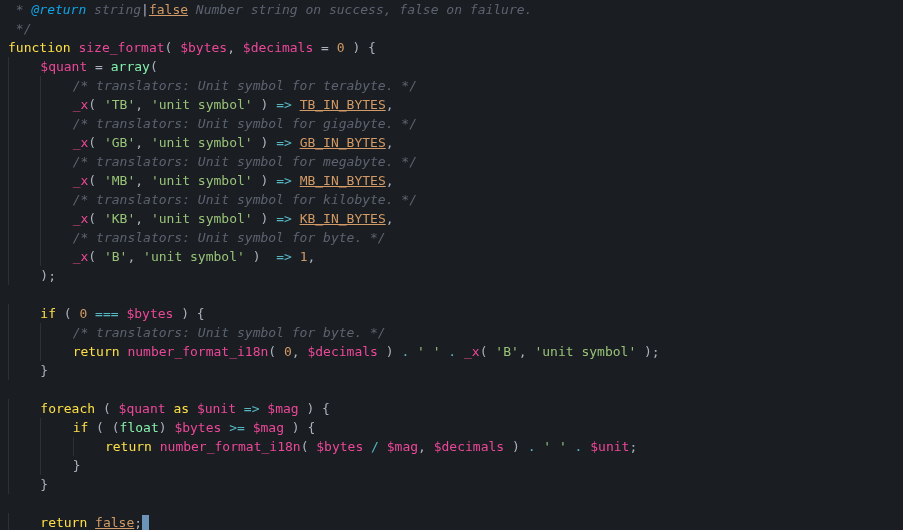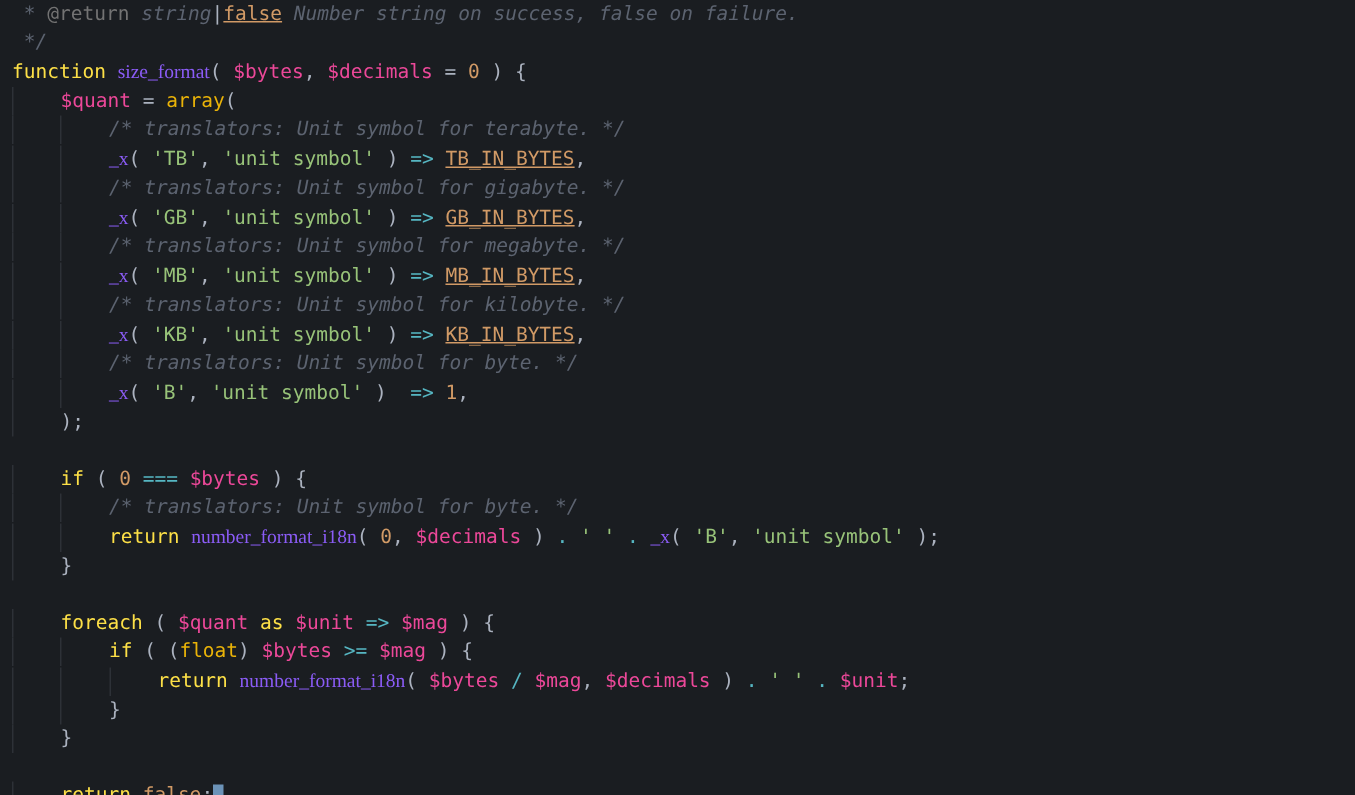--- a/index.html
+++ b/index.html
@@ -23,24 +23,24 @@
     min-height: 19px;
   }
   .indent-guide {
     display: inline-block;
     border-left: 1px solid #2d3137;
     margin-left: 0;
     box-sizing: border-box;
   }
   
   .tok-comment   { color: #5c6370; font-style: italic; }
-  .tok-doctag    { color: #737373; }
+  .tok-doctag    { color: #0ea5e9; font-style: italic; }
   .tok-keyword   { color: #fde047; }
-  .tok-func      { color: #8b5cf6; font-family: Liberation Serif, serif; }
-  .tok-builtin   { color: #eab308; }
+  .tok-func      { color: #ec4899; }
+  .tok-builtin   { color: #86efac; }
   .tok-var       { color: #ec4899; }
   .tok-string    { color: #98c379; }
   .tok-number    { color: #d19a66; }
   .tok-const     { color: #d19a66; text-decoration: underline; }
   .tok-punct     { color: #abb2bf; }
   .tok-op        { color: #56b6c2; }
   .tok-plain     { color: #abb2bf; }
   .cursor {
     display: inline-block;
     width: 7px;

